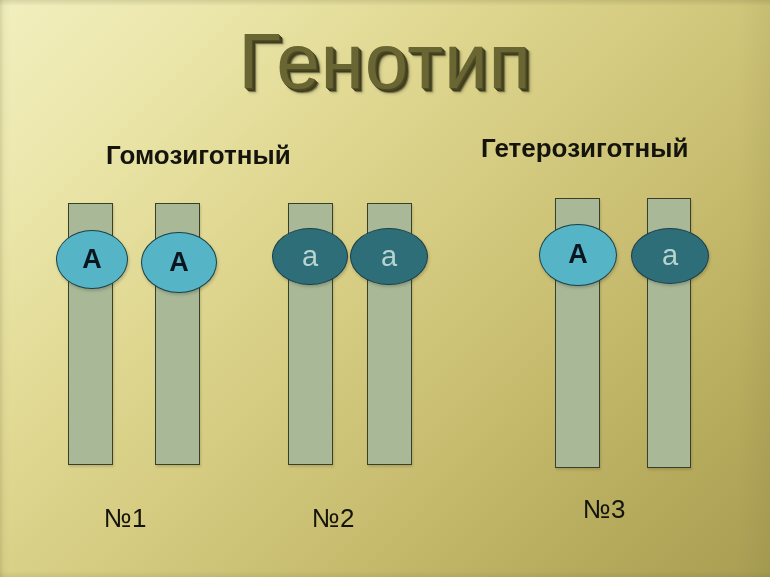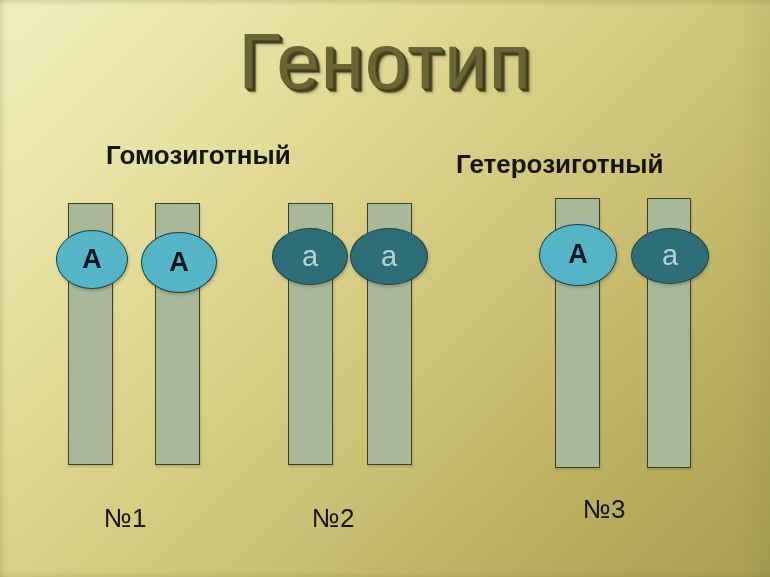--- a/index.html
+++ b/index.html
@@ -66,21 +66,21 @@
 
   
   .subtitle {
     position: absolute;
     font-size: 26px;
     font-weight: bold;
     color: #14140c;
     white-space: nowrap;
   }
   #subtitle-homozygous { left: 106px; top: 140px; }
-  #subtitle-heterozygous { left: 456px; top: 133px; margin-top: 16px; }
+  #subtitle-heterozygous { left: 481px; top: 133px; }
 
   
   .chromosome {
     position: absolute;
     background: #a9b997;
     border: 1px solid #3a3f28;
     box-sizing: border-box;
     box-shadow: 1px 2px 2px rgba(60,58,30,0.18);
   }
 

